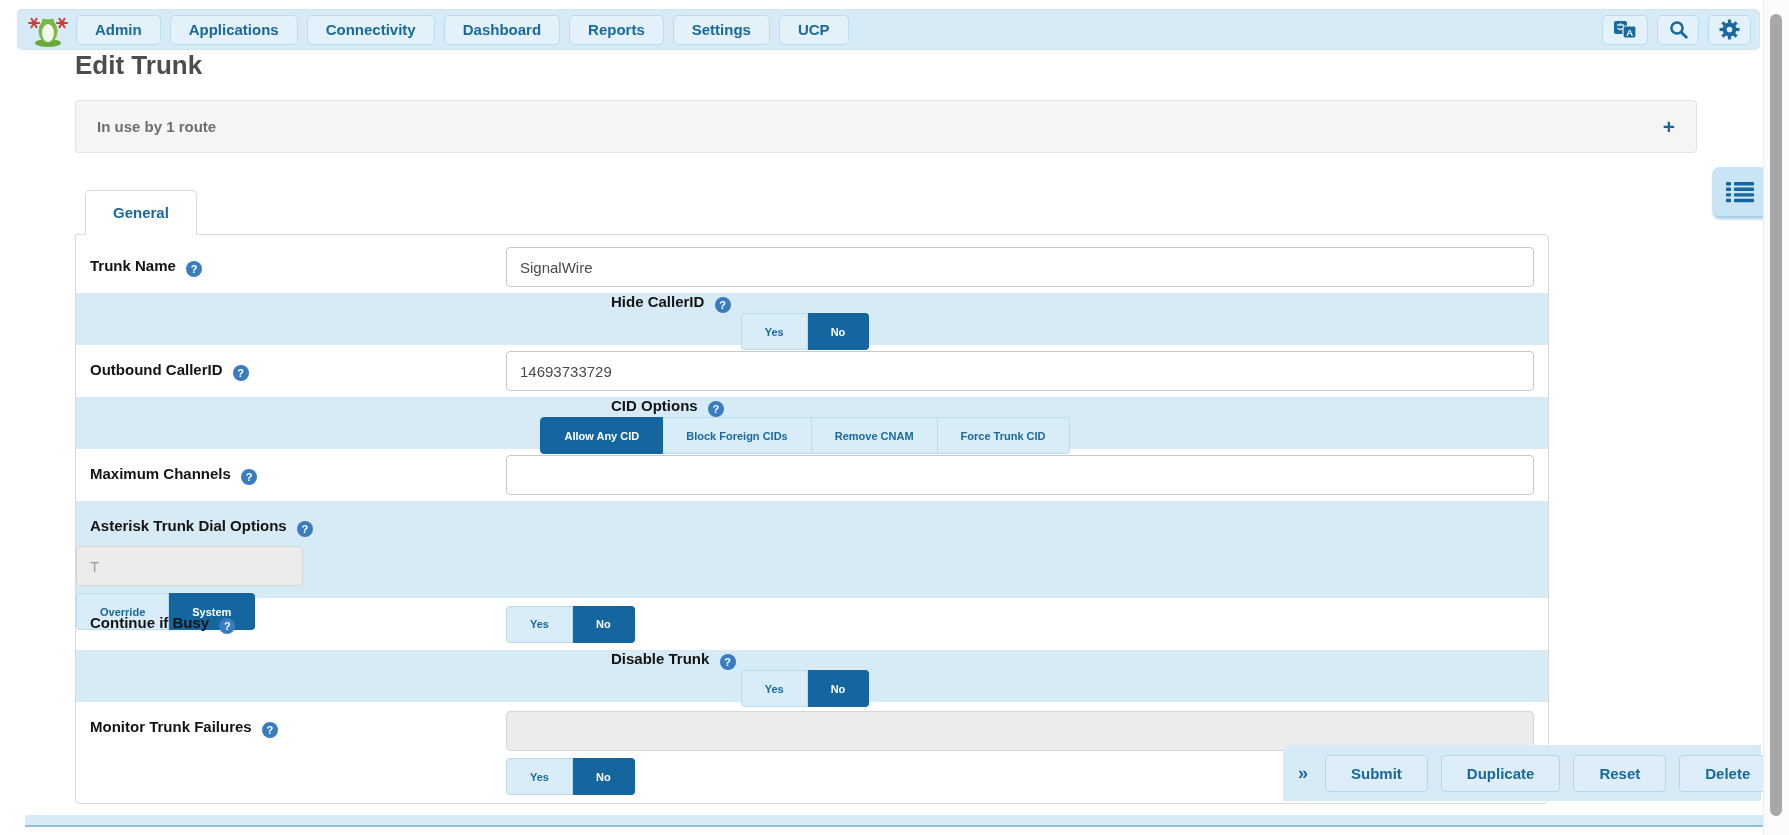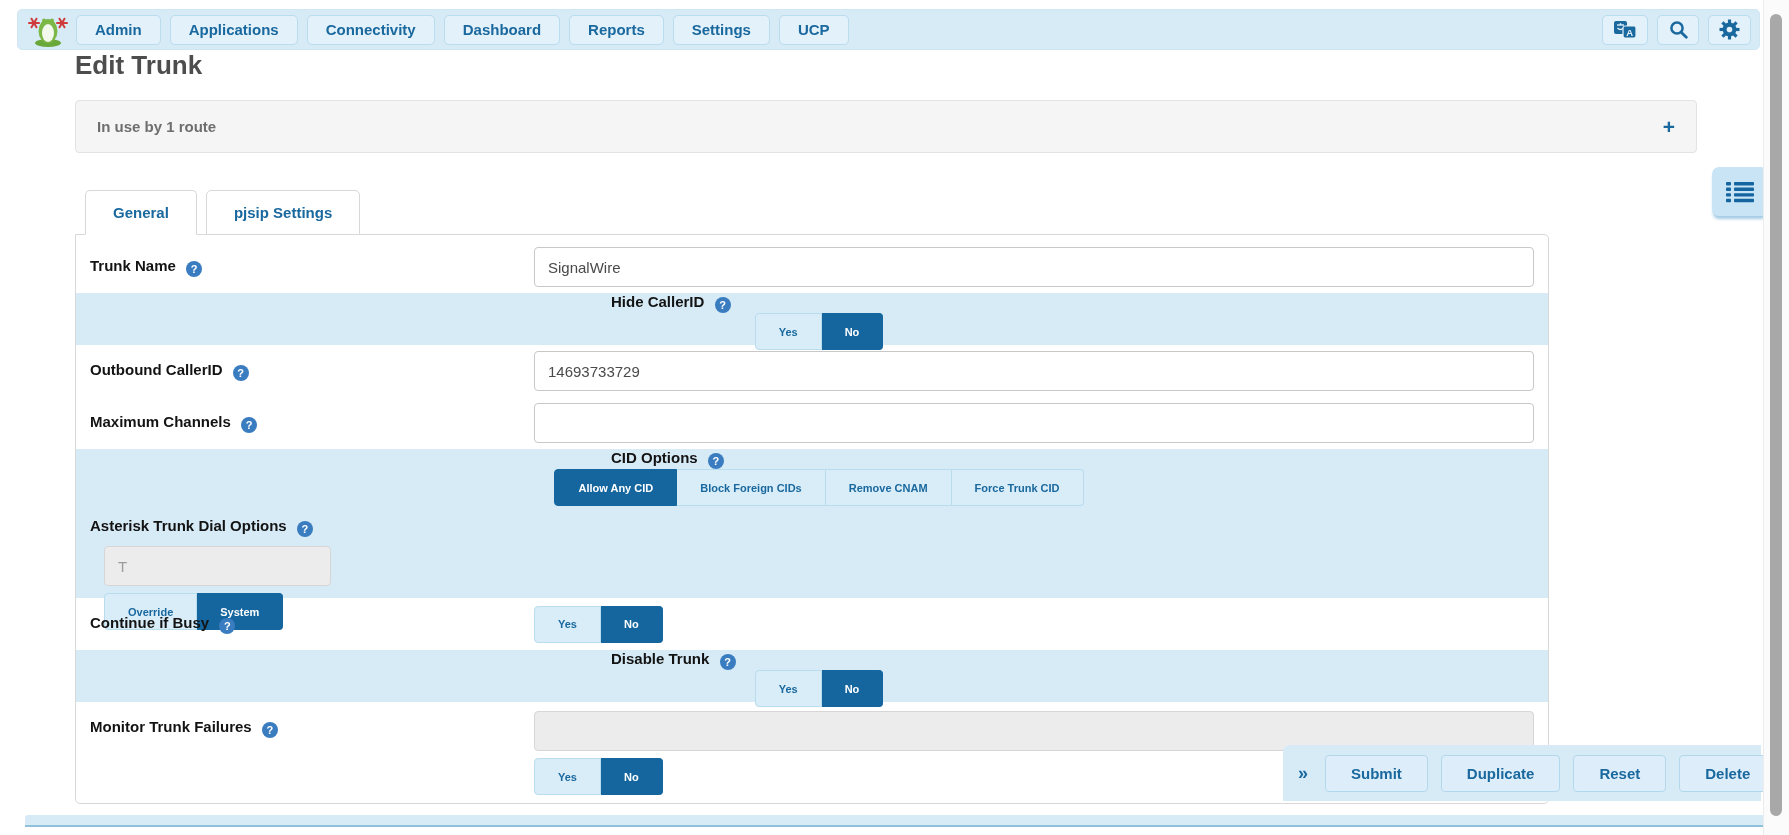--- a/index.html
+++ b/index.html
@@ -38,21 +38,21 @@
 
   
   .panel { position:absolute; left:75px; top:234px; width:1474px; height:570px;
     background:#fff; border:1px solid #d8d8d8; border-radius:0 5px 5px 5px; padding-top:6px; }
   .frow { display:flex; width:100%; }
   .frow.h1 { height:52px; align-items:center; }
   .frow.h2 { height:97px; align-items:flex-start; }
   .frow.blue { background:#d7ebf7;flex-direction:column; }
   .flabel { width:430px; flex:0 0 auto; padding-left:14px; font-size:15px; font-weight:bold; color:#131313; }
   .frow.h2 .flabel { padding-top:16px; }
-  .fctrl { flex:1; padding-right:14px;margin-left:28px; }
+  .fctrl { flex:1; padding-right:14px; }
   .frow.h2 .fctrl { padding-top:9px; }
   .help { display:inline-block; width:16px; height:16px; border-radius:50%; background:#3a7cc0;
     color:#fff; font-size:11px; font-weight:bold; text-align:center; line-height:16px;
     vertical-align:-2px; margin-left:6px; cursor:pointer; }
   input.txt { width:100%; height:40px; border:1px solid #c8c8c8; border-radius:4px;
     padding:0 13px; font-size:15px; color:#4a4a4a; background:#fff;
     font-family:"Liberation Sans", sans-serif; }
   input.txt:disabled, input.txt.off { background:#ececec; border-color:#d6d6d6; color:#9c9c9c; }
   .tgl { display:inline-flex; }
   .tgl .opt { height:37px; display:flex; align-items:center; padding:0 23px;
@@ -153,21 +153,20 @@
 
 <div class="page-title">Edit Trunk</div>
 
 <div class="usage">
   <span class="usage-text">In use by 1 route</span>
   <span class="usage-plus">+</span>
 </div>
 
 <div class="tabs">
   <div class="tab active">General</div>
-  <div class="tab">pjsip Settings</div>
 </div>
 
 <div class="panel">
 
   <div class="frow h1">
     <div class="flabel">
       <span>Trunk Name</span>
       <span class="help">?</span>
     </div>
     <div class="fctrl">
@@ -188,45 +187,45 @@
     </div>
   </div>
 
   <div class="frow h1">
     <div class="flabel">
       <span>Outbound CallerID</span>
       <span class="help">?</span>
     </div>
     <div class="fctrl">
       <input class="txt" type="text" value="14693733729" style="">
-    </div>
-  </div>
-
-  <div class="frow h1">
-    <div class="flabel">
-      <span>Maximum Channels</span>
-      <span class="help">?</span>
-    </div>
-    <div class="fctrl">
-      <input class="txt" type="text" value="" style="">
     </div>
   </div>
 
   <div class="frow h1 blue">
     <div class="flabel">
       <span>CID Options</span>
       <span class="help">?</span>
     </div>
     <div class="fctrl">
       <div class="tgl">
         <div class="opt selected">Allow Any CID</div>
         <div class="opt">Block Foreign CIDs</div>
         <div class="opt">Remove CNAM</div>
         <div class="opt">Force Trunk CID</div>
       </div>
+    </div>
+  </div>
+
+  <div class="frow h1">
+    <div class="flabel">
+      <span>Maximum Channels</span>
+      <span class="help">?</span>
+    </div>
+    <div class="fctrl">
+      <input class="txt" type="text" value="" style="">
     </div>
   </div>
 
   <div class="frow h2 blue">
     <div class="flabel">
       <span>Asterisk Trunk Dial Options</span>
       <span class="help">?</span>
     </div>
     <div class="fctrl">
       <input class="txt off" type="text" disabled="" value="T" style="">

